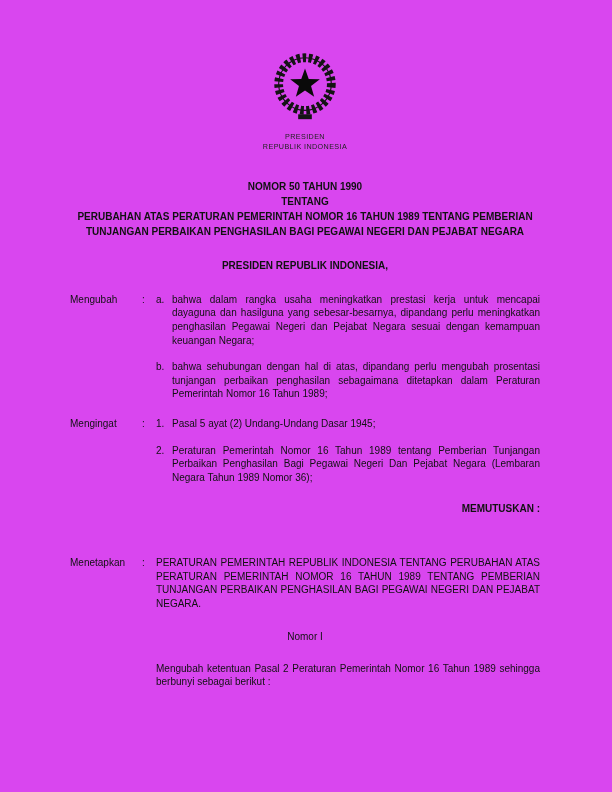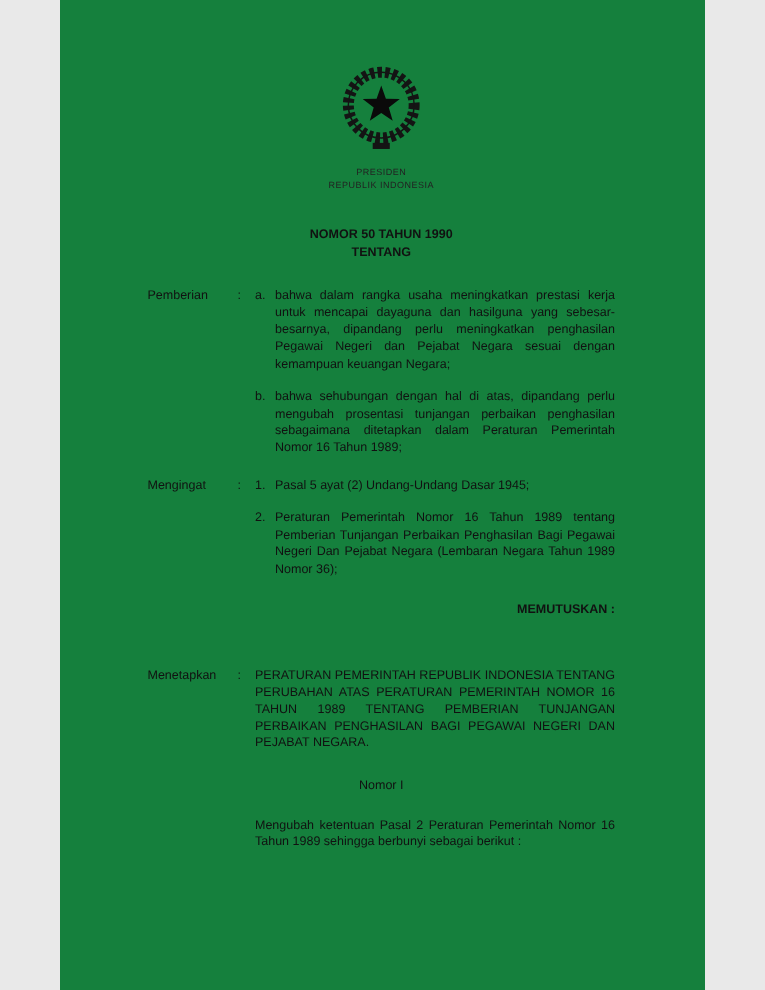--- a/index.html
+++ b/index.html
@@ -1,17 +1,17 @@
 <!DOCTYPE html>
 <html><head>
 <meta charset="utf-8">
 <style>
   html,body{margin:0;padding:0;background:#e9e9e9;}
   .page{
-    width:516px;height:792px;background:#15803d;margin:0 auto;
+    width:612px;height:792px;background:#d946ef;margin:0 auto;
     font-family:"Liberation Sans", sans-serif;color:#111;
     box-sizing:border-box;padding:46px 72px 0 70px;position:relative;
     font-size:10px;line-height:1.36;
   }
   .center{text-align:center;}
   .emblem-wrap{text-align:center;margin-bottom:26px;}
   .emblem{display:inline-block;}
   .org{font-size:7.2px;letter-spacing:.4px;line-height:1.5;color:#222;}
   .title-block{font-weight:bold;font-size:10px;line-height:1.5;margin-bottom:20px;}
   .subheading{font-weight:bold;margin-bottom:20px;}
@@ -47,25 +47,27 @@
         </g>
       </svg>
     </span>
     <div class="org">PRESIDEN</div>
     <div class="org">REPUBLIK INDONESIA</div>
   </div>
 
   <div class="title-block center">
     <div>NOMOR 50 TAHUN 1990</div>
     <div>TENTANG</div>
+    <div>PERUBAHAN ATAS PERATURAN PEMERINTAH NOMOR 16 TAHUN 1989 TENTANG PEMBERIAN TUNJANGAN PERBAIKAN PENGHASILAN BAGI PEGAWAI NEGERI DAN PEJABAT NEGARA</div>
   </div>
 
+  <div class="subheading center">PRESIDEN REPUBLIK INDONESIA,</div>
 
   <div class="sec">
-    <div class="lbl">Pemberian</div>
+    <div class="lbl">Mengubah</div>
     <div class="col">:</div>
     <div class="mk">a.</div>
     <div class="tx just">bahwa dalam rangka usaha meningkatkan prestasi kerja untuk mencapai dayaguna dan hasilguna yang sebesar-besarnya, dipandang perlu meningkatkan penghasilan Pegawai Negeri dan Pejabat Negara sesuai dengan kemampuan keuangan Negara;</div>
 
     <div class="mk mt">b.</div>
     <div class="tx just mt">bahwa sehubungan dengan hal di atas, dipandang perlu mengubah prosentasi tunjangan perbaikan penghasilan sebagaimana ditetapkan dalam Peraturan Pemerintah Nomor 16 Tahun 1989;</div>
   </div>
 
   <div class="sec">
     <div class="lbl">Mengingat</div>

